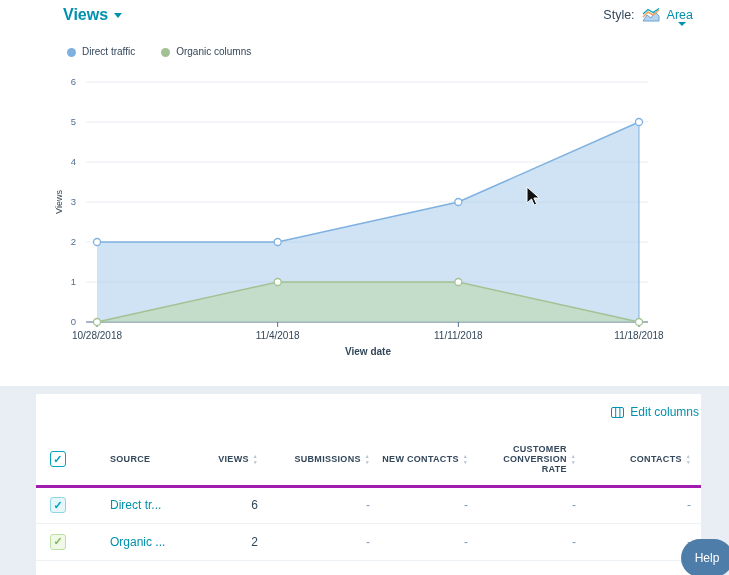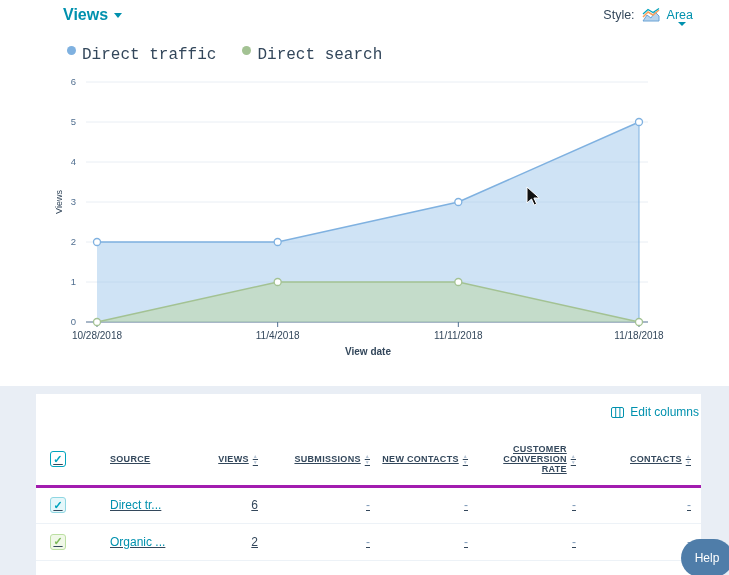--- a/index.html
+++ b/index.html
@@ -27,27 +27,27 @@
     font-size:12.5px; color:var(--header-text);
   }
   .style-value {
     color:var(--accent-link); display:flex; align-items:center; cursor:pointer;flex-direction:column;
   }
   .style-value .caret { border-top-width:4px; margin-left:5px; }
   .chart-legend {
     position:absolute; left:67px; top:46px;
     display:flex; gap:26px; align-items:center;
   }
-  .legend-item { display:flex; align-items:flex-start; font-size:16px; color:var(--header-text); cursor:pointer;font-family:Liberation Mono, monospace; }
+  .legend-item { display:flex; align-items:flex-end; font-size:10px; color:var(--header-text); cursor:pointer; }
   .legend-dot { width:9px; height:9px; border-radius:50%; margin-right:6px; }
   .chart-wrap { position:absolute; left:50px; top:70px; }
   .cursor-svg { position:absolute; left:525px; top:186px; z-index:40; }
 
   .bottom-bg { position:absolute; top:386px; left:0; right:0; bottom:0; background:#e9eef5; }
-  .table-card { position:absolute; top:394px; left:36px; width:665px; bottom:0; background:#ffffff;text-decoration:underline; }
+  .table-card { position:absolute; top:394px; left:36px; width:665px; bottom:0; background:#ffffff; }
   .edit-row { position:relative; height:40px; }
   .edit-link {
     position:absolute; right:2px; top:11px;
     display:flex; align-items:center; gap:6px;
     color:var(--accent-link); font-size:12px; cursor:pointer;
   }
   table { width:100%; border-collapse:collapse; table-layout:fixed; }
   thead th {
     height:52px; vertical-align:middle;
     font-size:9px; font-weight:700; letter-spacing:.3px; color:var(--header-text);
@@ -99,21 +99,21 @@
   </span>
 </div>
 
 <div class="chart-legend">
     <div class="legend-item">
       <span class="legend-dot" style="background: rgb(127, 177, 224);"></span>
       <span>Direct traffic</span>
     </div>
     <div class="legend-item">
       <span class="legend-dot" style="background: rgb(163, 194, 147);"></span>
-      <span>Direct search</span>
+      <span>Organic columns</span>
     </div>
   </div>
 
 <div class="chart-wrap">
   <svg width="648" height="300" viewBox="0 0 648 300">
       <text x="26" y="255" text-anchor="end" font-size="9.5" fill="var(--axis)">0</text>
       <line x1="36" y1="212" x2="598" y2="212" stroke="var(--grid)" stroke-width="1"></line>
       <text x="26" y="215" text-anchor="end" font-size="9.5" fill="var(--axis)">1</text>
       <line x1="36" y1="172" x2="598" y2="172" stroke="var(--grid)" stroke-width="1"></line>
       <text x="26" y="175" text-anchor="end" font-size="9.5" fill="var(--axis)">2</text>

